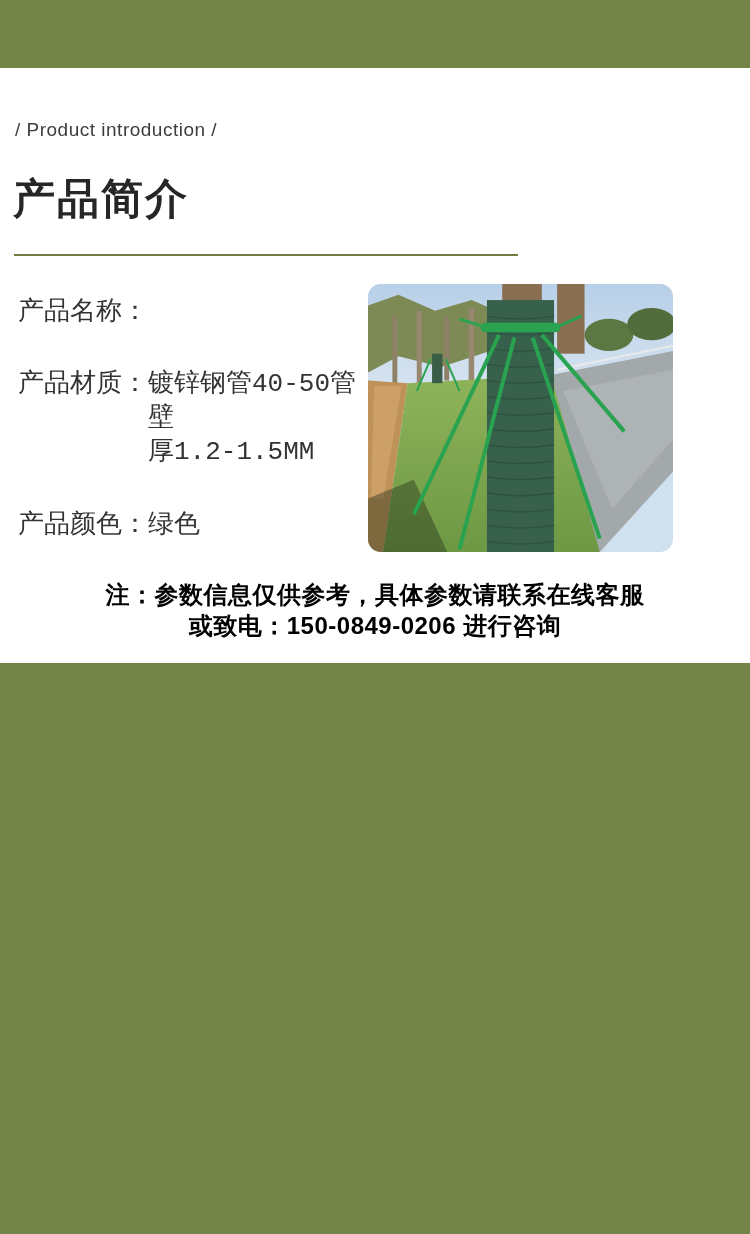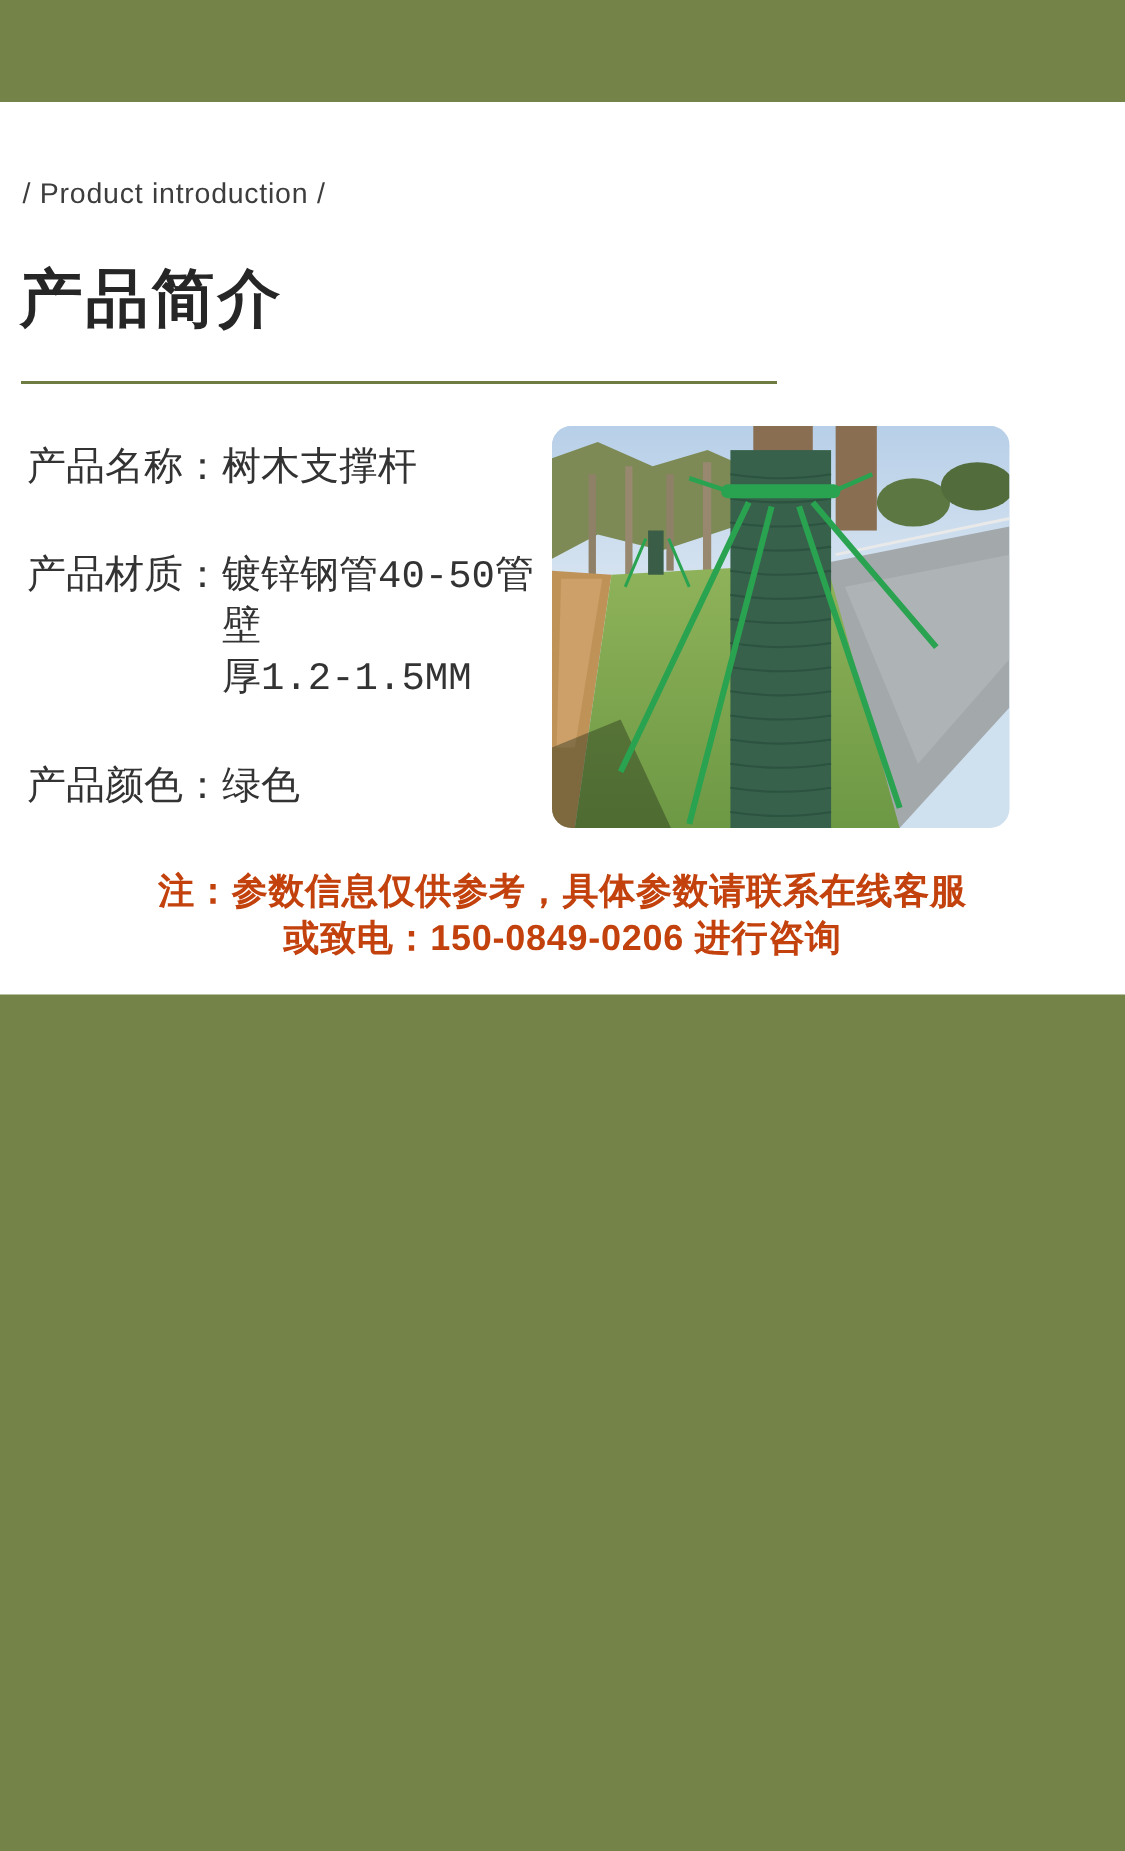--- a/index.html
+++ b/index.html
@@ -16,38 +16,37 @@
   .title-1{position:absolute;left:13px;top:174px;}
   .rule-1{position:absolute;left:14px;top:254px;width:504px;height:2px;background:#6e7c41;}
   .spec-row{position:absolute;left:18px;display:flex;font-size:26px;line-height:34px;color:#333333;}
   .spec-row .spec-label{width:130px;flex:0 0 130px;}
   .spec-row .spec-value{max-width:228px;}
   .row-1{top:293px;} .row-2{top:367px;font-family:Liberation Mono, monospace;} .row-3{top:435px;} .row-4{top:506px;}
   .photo-card{position:absolute;border-radius:13px;overflow:hidden;background:#cfe0ef;}
   .photo-intro{left:368px;top:284px;width:305px;height:268px;}
   .photo-card svg{display:block;width:100%;height:100%;}
   .note{position:absolute;left:0;top:579px;width:750px;text-align:center;
-        font-size:24px;font-weight:bold;line-height:31px;color:#c2410c;letter-spacing:0.5px;}
+        font-size:24px;font-weight:bold;line-height:31px;color:#000000;letter-spacing:0.5px;}
   
   .green-section{position:absolute;left:0;top:663px;width:750px;height:571px;background:#748348;overflow:hidden;}
 </style>
 </head>
 <body>
 
 <div class="page">
 
   <div class="top-band"></div>
 
   <div class="eyebrow eyebrow-1">/ Product introduction /</div>
   <div class="section-title title-1">产品简介</div>
   <div class="rule-1"></div>
 
   <div class="spec-row row-1">
     <div class="spec-label">产品名称：</div>
-    <div class="spec-value">树木支撑杆</div>
   </div>
   <div class="spec-row row-2">
     <div class="spec-label">产品材质：</div>
     <div class="spec-value">
       <div>镀锌钢管40-50管壁</div>
       <div>厚1.2-1.5MM</div>
     </div>
   </div>
   <div class="spec-row row-4">
     <div class="spec-label">产品颜色：</div>

